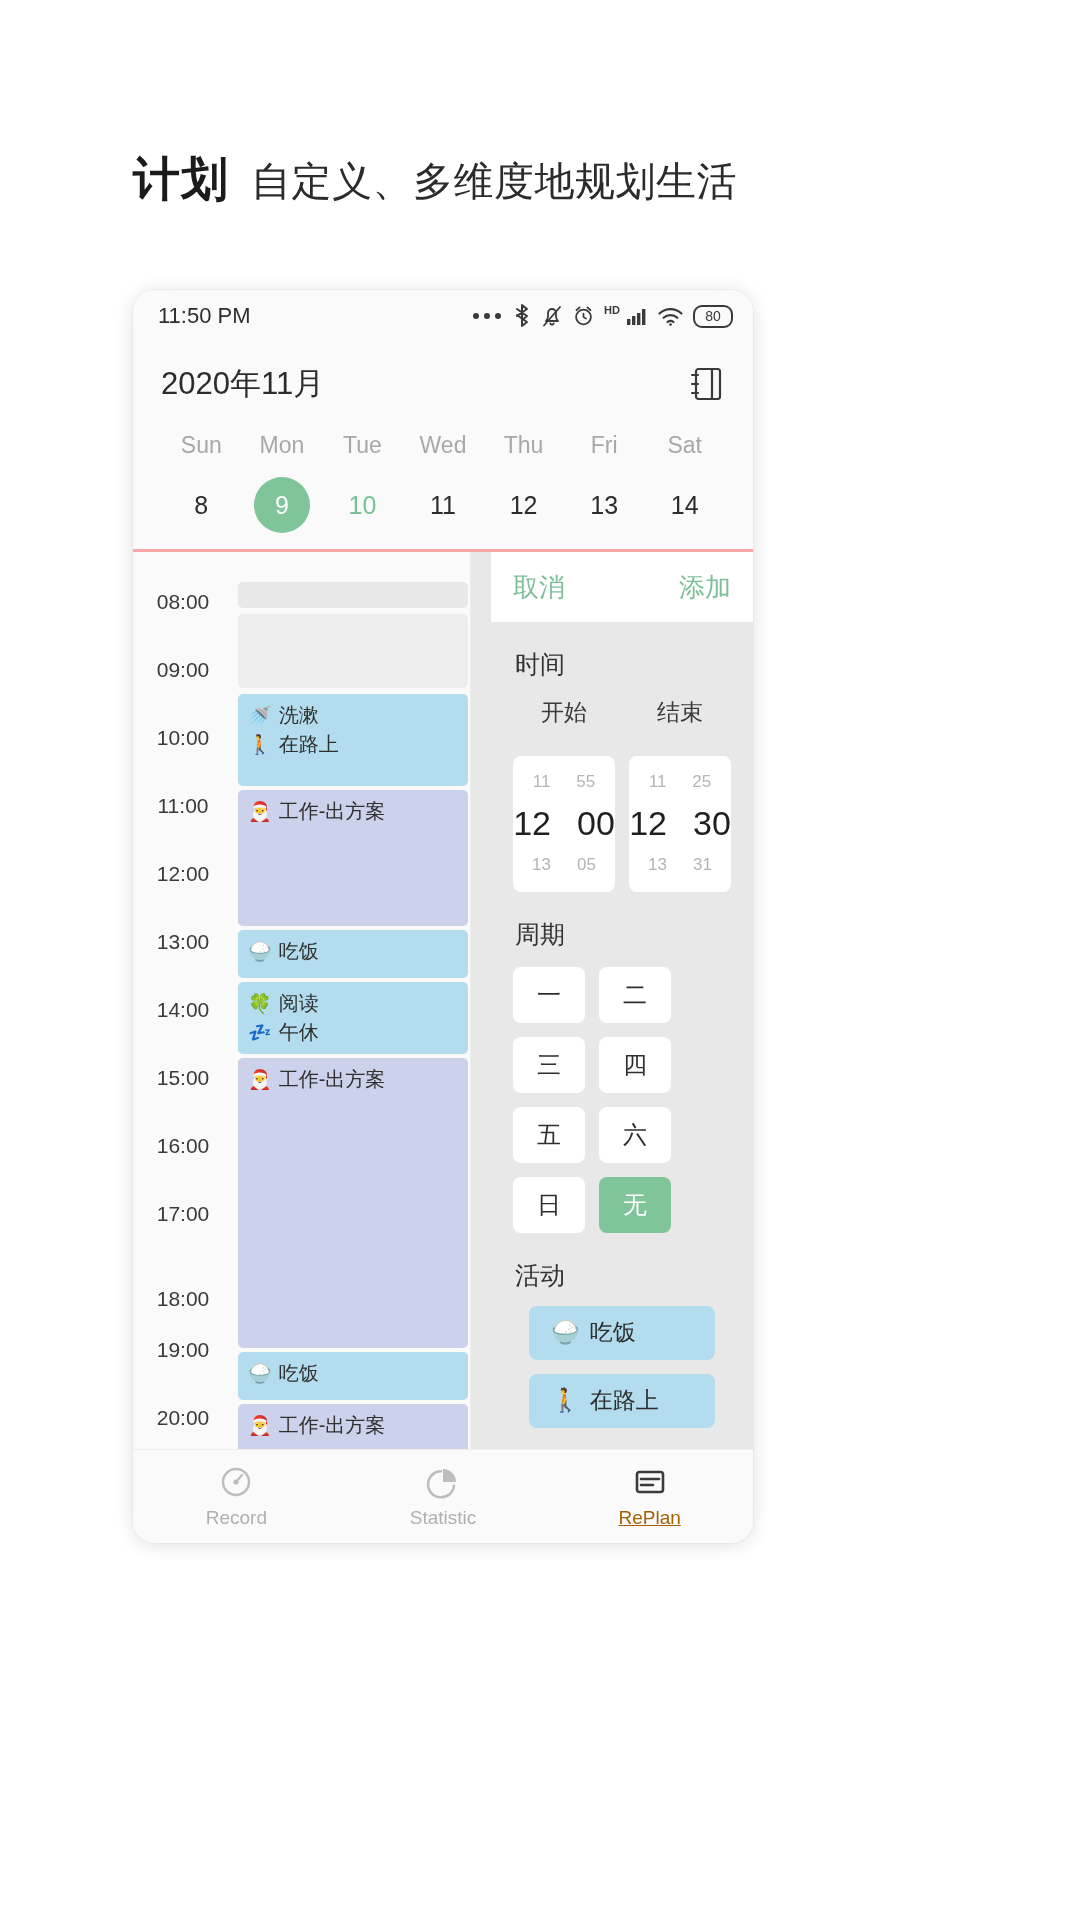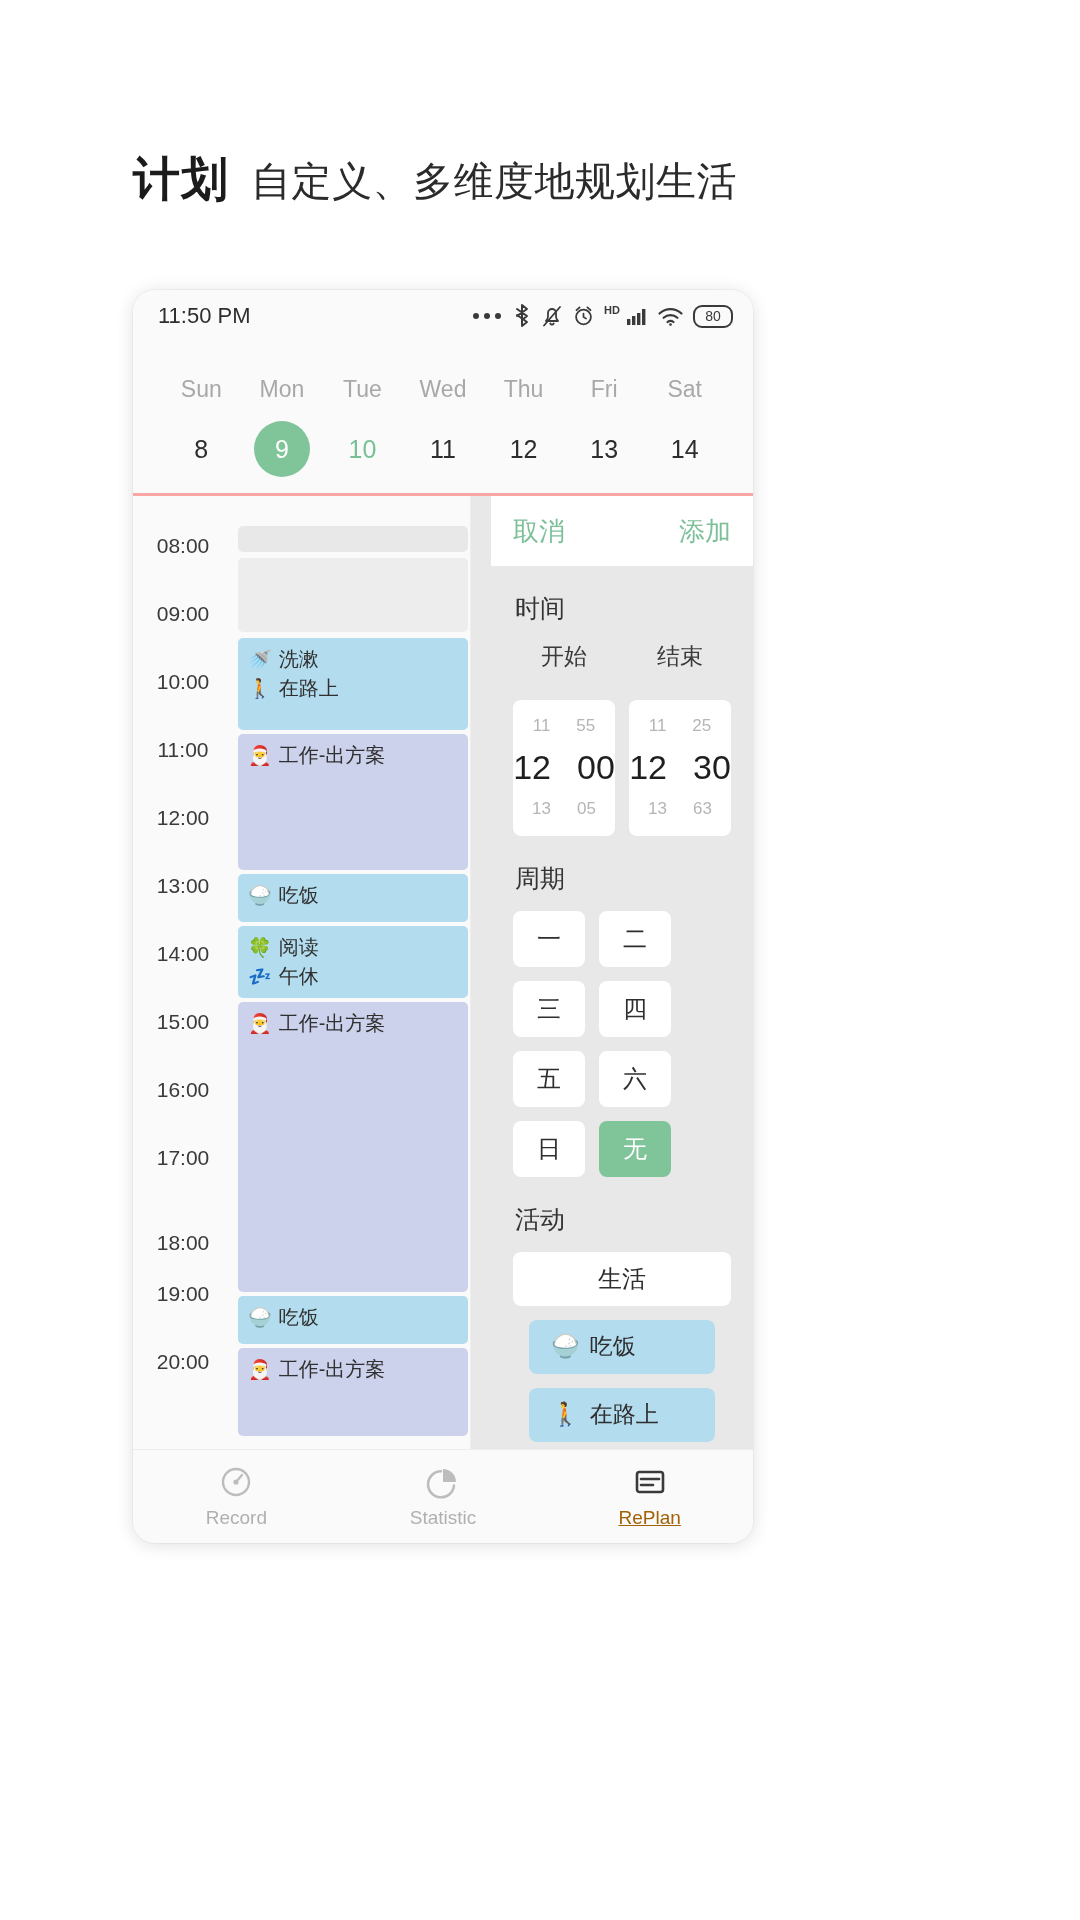--- a/index.html
+++ b/index.html
@@ -234,20 +234,32 @@
             <path d="M6.6 14.8a10.3 10.3 0 0 1 13.8 0" fill="none" stroke="#3a3a3a" stroke-width="2.2" stroke-linecap="round"></path>
             <path d="M10.5 19a4.8 4.8 0 0 1 6 0" fill="none" stroke="#3a3a3a" stroke-width="2.2" stroke-linecap="round"></path>
             <circle cx="13.5" cy="21.6" r="1.3" fill="#3a3a3a"></circle>
           </svg>
       </span>
       <span class="sb-batt">80</span>
     </div>
   </div>
 
   <div class="cal-head">
+    <div class="cal-title-row">
+      <div class="cal-title">2020年11月</div>
+      <span class="notebook-icon">
+        <svg width="38" height="40" viewBox="0 0 38 40">
+            <rect x="9" y="5" width="24" height="30" rx="2.5" fill="none" stroke="#3a3a3a" stroke-width="2.2"></rect>
+            <line x1="25" y1="5" x2="25" y2="35" stroke="#3a3a3a" stroke-width="2.2"></line>
+            <line x1="5" y1="11" x2="11" y2="11" stroke="#3a3a3a" stroke-width="2.2" stroke-linecap="round"></line>
+            <line x1="5" y1="20" x2="11" y2="20" stroke="#3a3a3a" stroke-width="2.2" stroke-linecap="round"></line>
+            <line x1="5" y1="29" x2="11" y2="29" stroke="#3a3a3a" stroke-width="2.2" stroke-linecap="round"></line>
+          </svg>
+      </span>
+    </div>
 
     <div class="weekday-row">
       <div>Sun</div>
       <div>Mon</div>
       <div>Tue</div>
       <div>Wed</div>
       <div>Thu</div>
       <div>Fri</div>
       <div>Sat</div>
     </div>
@@ -384,40 +396,39 @@
               <div class="spin-row">
                 <span class="spin-dim">11</span>
                 <span class="spin-dim">25</span>
               </div>
               <div class="spin-row">
                 <span class="spin-main">12</span>
                 <span class="spin-main">30</span>
               </div>
               <div class="spin-row">
                 <span class="spin-dim">13</span>
-                <span class="spin-dim">63</span>
+                <span class="spin-dim">31</span>
               </div>
             </div>
           </div>
         </div>
 
         <div class="sec-title">周期</div>
         <div class="wk-grid" id="wk-grid">
             <div class="wk">一</div>
             <div class="wk">二</div>
             <div class="wk">三</div>
             <div class="wk">四</div>
             <div class="wk">五</div>
             <div class="wk">六</div>
             <div class="wk">日</div>
             <div class="wk on">无</div>
           </div>
 
         <div class="sec-title">活动</div>
-        <div class="act-chip">生活</div>
         <div id="act-list">
             <div class="act-item" style="background: rgb(179, 220, 238);">
               <span>🍚</span>
               <span>吃饭</span>
             </div>
             <div class="act-item" style="background: rgb(179, 220, 238);">
               <span>🚶</span>
               <span>在路上</span>
             </div>
           </div>

